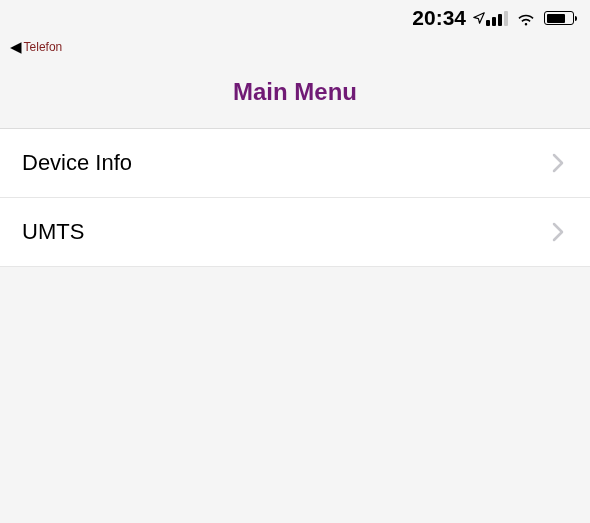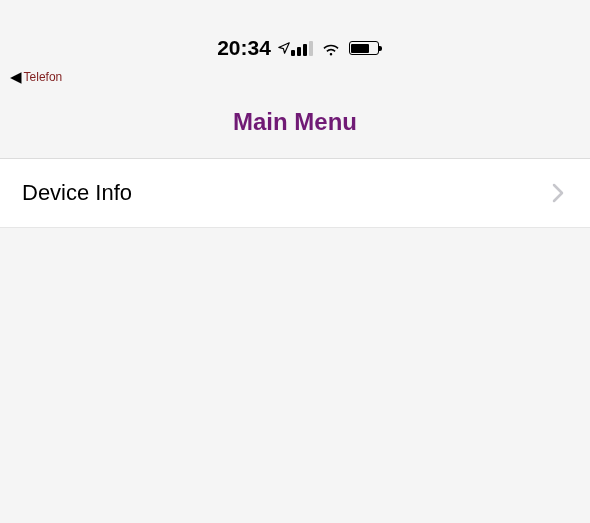--- a/index.html
+++ b/index.html
@@ -11,25 +11,24 @@
     body {
       width: 590px;
       height: 523px;
       background: #f5f5f5;
       position: relative;
       overflow: hidden;
     }
     .status-bar {
       height: 36px;
       display: flex;
-      justify-content: center;
+      justify-content: flex-end;
       align-items: center;
       padding: 0 16px 0 22px;
       background: #f5f5f5;
-      margin-top: 30px;
     }
     .status-left {
       display: flex;
       align-items: center;
       gap: 6px;
     }
     .time {
       font-size: 21px;
       font-weight: 600;
       color: #000;
@@ -191,15 +190,21 @@
 <div class="list">
 
   <div class="cell">
     <span class="cell-label">Device Info</span>
     <svg class="chevron" viewBox="0 0 12 20" fill="none" stroke="#c7c7cc" stroke-width="2.5" stroke-linecap="round" stroke-linejoin="round">
         <polyline points="2,2 10,10 2,18"></polyline>
       </svg>
   </div>
 
 
+  <div class="cell">
+    <span class="cell-label">UMTS</span>
+    <svg class="chevron" viewBox="0 0 12 20" fill="none" stroke="#c7c7cc" stroke-width="2.5" stroke-linecap="round" stroke-linejoin="round">
+        <polyline points="2,2 10,10 2,18"></polyline>
+      </svg>
+  </div>
 
 
 </div>
 
 </body></html>

